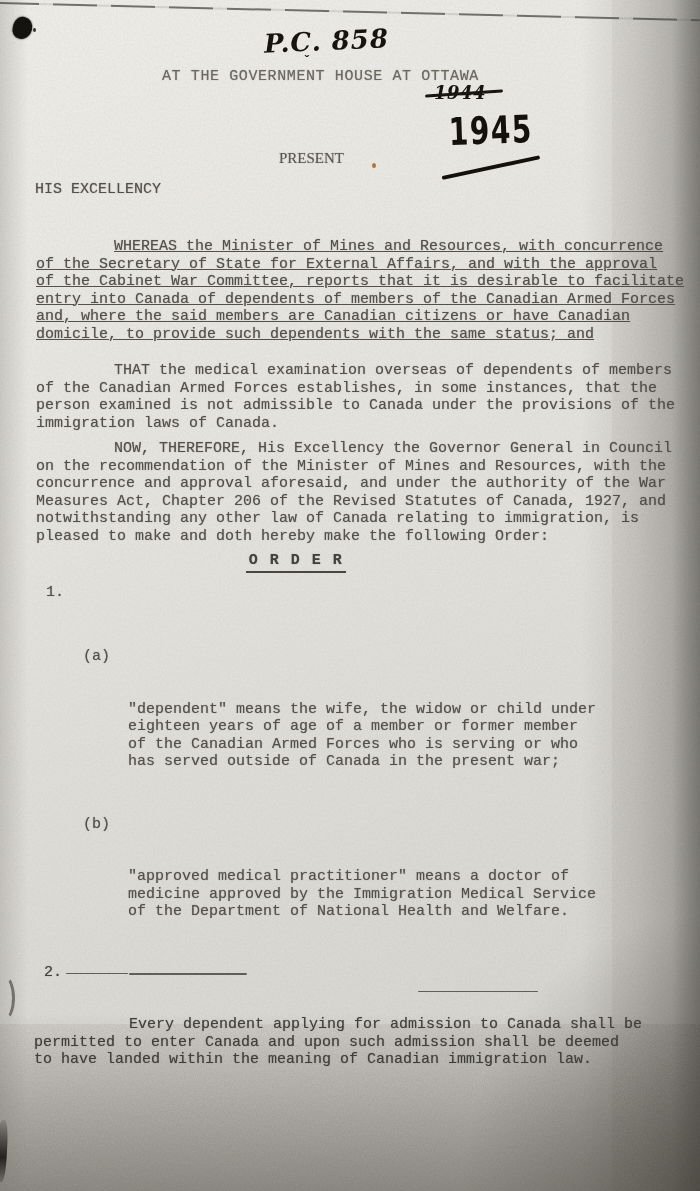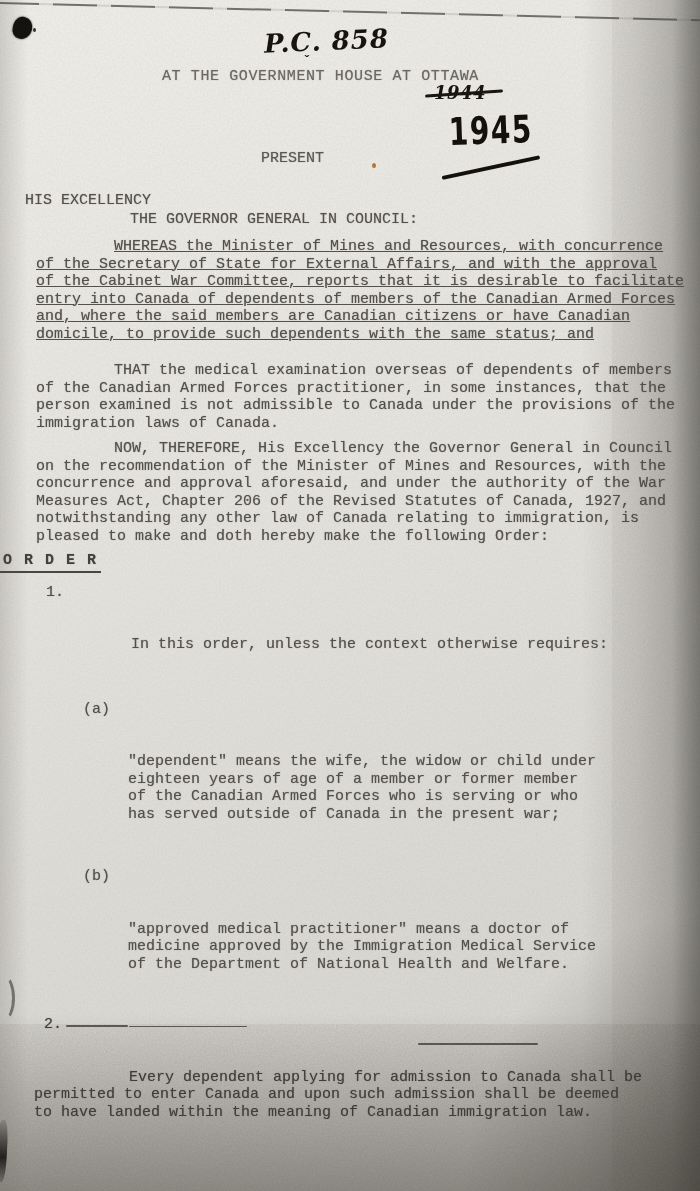--- a/index.html
+++ b/index.html
@@ -27,31 +27,31 @@
   .venue-line{left:162px;top:68px;letter-spacing:.6px;}
   .date-line{left:155px;top:99px;letter-spacing:.2px;}
   .struck-typed{text-decoration:line-through;text-decoration-thickness:2px;color:#46443e;}
   .year-1944{left:434px;top:82px;font-size:18px;letter-spacing:.5px;}
   .strike-1944{left:425px;top:92px;width:78px;height:2.5px;background:#191510;transform:rotate(-4deg);border-radius:2px;}
   .year-1945{left:448px;top:110px;font-family:"DejaVu Sans","Liberation Sans",sans-serif;
              font-weight:bold;font-size:38px;color:#14110c;letter-spacing:2px;
              transform:rotate(-2deg) scaleX(.74);transform-origin:left top;}
   .underline-1945{left:442px;top:176px;width:100px;height:4px;background:#14110c;border-radius:3px;
              transform:rotate(-12deg);transform-origin:left center;}
-  .present-heading{left:261px;top:150px;}
-  .excellency-heading{left:25px;top:181px;margin-top:11px;}
+  .present-heading{left:279px;top:150px;font-family:Liberation Serif, serif;}
+  .excellency-heading{left:35px;top:181px;}
   .council-heading{left:130px;top:211px;}
 
   
   .body{position:absolute;left:0;top:238px;width:700px;}
   .para{margin-left:36px;text-indent:78px;}
   .p1{margin-bottom:19px;text-decoration:underline;}
   .p2{margin-bottom:8px;}
   .p3{margin-bottom:6px;}
-  .order-heading-wrap{width:592px;text-align:left;margin:0 0 11px 0;}
+  .order-heading-wrap{width:592px;text-align:center;margin:0 0 11px 0;}
   .order-heading{display:inline-block;font-weight:bold;letter-spacing:1.5px;color:#45433d;
                  border-bottom:2px solid #4a4841;padding:0 3px 1px 3px;}
   .sec{position:relative;}
   .sec-num{position:absolute;top:0;text-indent:0;}
   .sec-text{text-indent:95px;}
   .s1{margin-left:36px;margin-bottom:12px;} .s1 .sec-num{left:10px;}
   .sub{position:relative;margin-left:128px;}
   .sub-label{position:absolute;left:-45px;top:0;}
   .sub-a{margin-bottom:10px;} .sub-b{margin-bottom:8px;}
   .s2{margin-left:34px;margin-bottom:10px;} .s2 .sec-num{left:10px;}
@@ -98,48 +98,46 @@
 
   <div class="abs hand year-1944">1944</div>
   <div class="abs strike-1944"></div>
 
 
   <div class="abs year-1945">1945</div>
   <div class="abs underline-1945"></div>
 
   <div class="abs tw light present-heading">PRESENT</div>
   <div class="abs tw mid excellency-heading">HIS EXCELLENCY</div>
-  <div class="abs tw mid council-heading">THE GOVERNOR GENERAL IN COUNCIL:</div>
 
   <div class="body">
 
     <div class="tw mid para p1">WHEREAS the Minister of Mines and Resources, with concurrence
 of the Secretary of State for External Affairs, and with the approval
 of the Cabinet War Committee, reports that it is desirable to facilitate
 entry into Canada of dependents of members of the Canadian Armed Forces
 and, where the said members are Canadian citizens or have Canadian
 domicile, to provide such dependents with the same status; and</div>
     <div class="tw mid para p2">THAT the medical examination overseas of dependents of members
-of the Canadian Armed Forces practitioner, in some instances, that the
+of the Canadian Armed Forces establishes, in some instances, that the
 person examined is not admissible to Canada under the provisions of the
 immigration laws of Canada.</div>
     <div class="tw mid para p3">NOW, THEREFORE, His Excellency the Governor General in Council
 on the recommendation of the Minister of Mines and Resources, with the
 concurrence and approval aforesaid, and under the authority of the War
 Measures Act, Chapter 206 of the Revised Statutes of Canada, 1927, and
 notwithstanding any other law of Canada relating to immigration, is
 pleased to make and doth hereby make the following Order:</div>
 
     <div class="order-heading-wrap">
       <span class="tw order-heading">O R D E R</span>
     </div>
 
     <div class="sec s1 tw mid">
       <span class="sec-num">1.</span>
-      <div class="sec-text">In this order, unless the context otherwise requires:</div>
     </div>
 
     <div class="sub sub-a tw mid">
       <span class="sub-label">(a)</span>
       <div class="sub-text">"dependent" means the wife, the widow or child under
 eighteen years of age of a member or former member
 of the Canadian Armed Forces who is serving or who
 has served outside of Canada in the present war;</div>
     </div>
 

